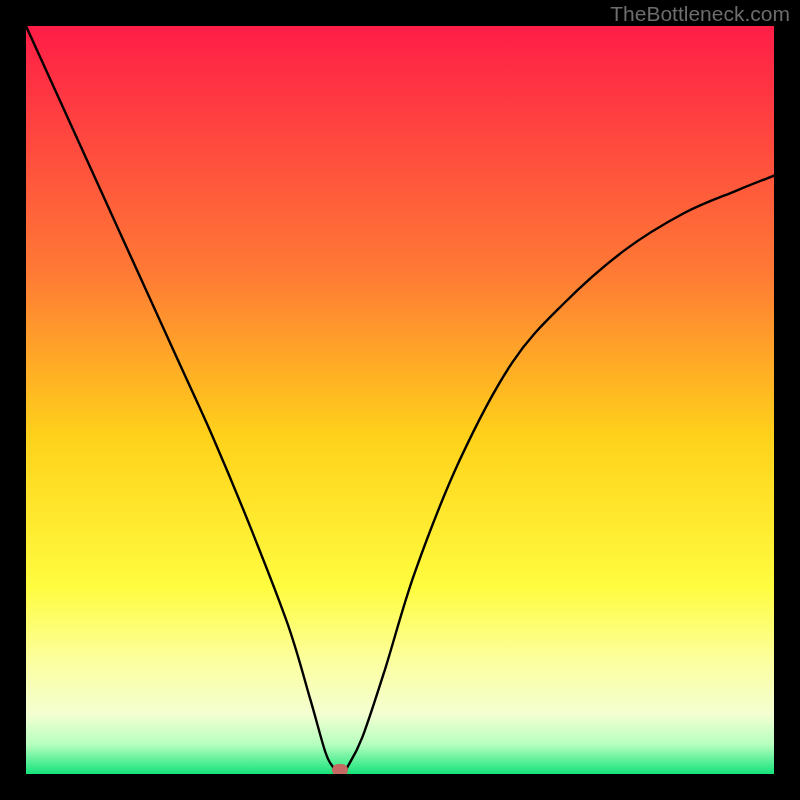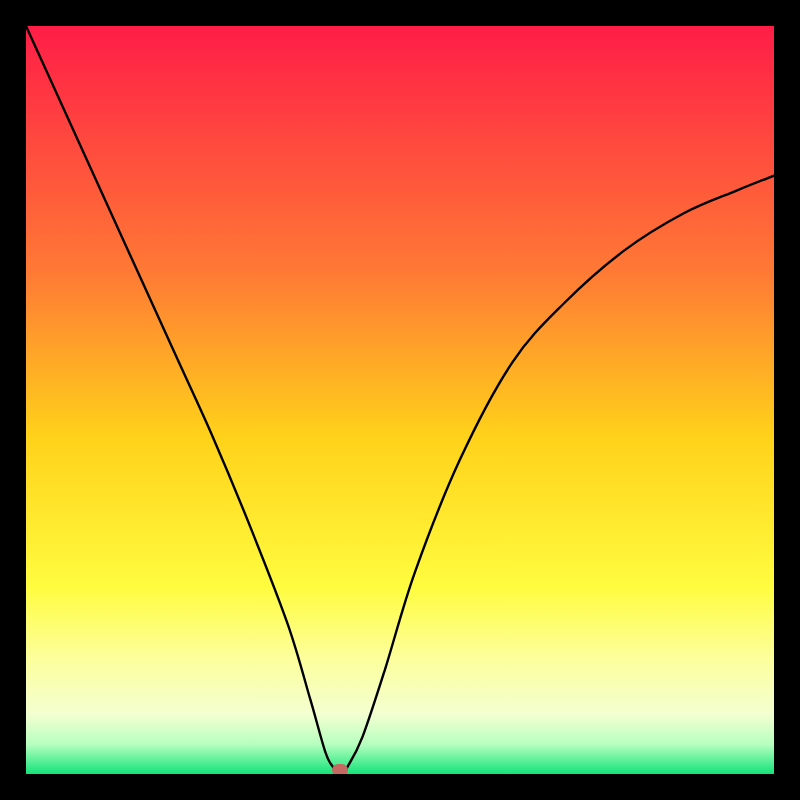--- a/index.html
+++ b/index.html
@@ -60,13 +60,14 @@
             <stop offset="100%" stop-color="#14e37a"></stop>
           </linearGradient>
       </defs>
       <rect x="0" y="0" width="748" height="748" fill="url(#bg)"></rect>
     </svg>
     <svg class="curve" viewBox="0 0 748 748" preserveAspectRatio="none">
       <path id="curve-path" d="M 0,0 C 6.233333333333333,13.71333333333333 24.93333333333333,54.85333333333331 37.4,82.27999999999997 C 49.86666666666667,109.70666666666664 62.33333333333333,137.13333333333327 74.8,164.55999999999995 C 87.26666666666667,191.98666666666662 99.73333333333333,219.4133333333333 112.2,246.83999999999997 C 124.66666666666667,274.26666666666665 137.13333333333333,301.69333333333327 149.6,329.11999999999995 C 162.06666666666666,356.5466666666666 174.53333333333333,382.72666666666663 187,411.4 C 199.46666666666667,440.0733333333333 211.93333333333334,469.9933333333333 224.4,501.15999999999997 C 236.86666666666667,532.3266666666666 251.82666666666668,569.7266666666667 261.8,598.4 C 271.77333333333337,627.0733333333333 278.00666666666666,652.0066666666667 284.24,673.2 C 290.47333333333336,694.3933333333334 295.46,714.3399999999999 299.2,725.56 C 302.94,736.78 304.18666666666667,736.78 306.68,740.52 C 309.17333333333335,744.26 311.66666666666663,748 314.15999999999997,748 C 316.6533333333333,748 317.9,746.7533333333333 321.64,740.52 C 325.38,734.2866666666666 330.3666666666667,726.8066666666667 336.6,710.6 C 342.83333333333337,694.3933333333333 350.3133333333333,670.7066666666667 359.03999999999996,643.28 C 367.76666666666665,615.8533333333332 376.49333333333334,580.9466666666666 388.96000000000004,546.04 C 401.42666666666673,511.1333333333333 417.6333333333333,468.74666666666667 433.84,433.84000000000003 C 450.0466666666666,398.9333333333334 468.74666666666667,362.78 486.2,336.59999999999997 C 503.6533333333333,310.41999999999996 519.8599999999999,295.46 538.56,276.76 C 557.26,258.06 578.4533333333333,239.35999999999999 598.4,224.39999999999998 C 618.3466666666667,209.43999999999997 639.54,196.97333333333333 658.24,187 C 676.94,177.02666666666667 695.64,170.79333333333327 710.6,164.55999999999995 C 725.5600000000001,158.32666666666663 741.7666666666667,152.09333333333333 748,149.60000000000002" fill="none" stroke="#000000" stroke-width="2.4" stroke-linecap="round" stroke-linejoin="round"></path>
     </svg>
     <div class="marker" id="opt-marker" style="left: 314.16px; top: 744.26px; background: rgb(197, 106, 98);"></div>
   </div>
+  <div class="watermark">TheBottleneck.com</div>
 </div>
 
 </body></html>

